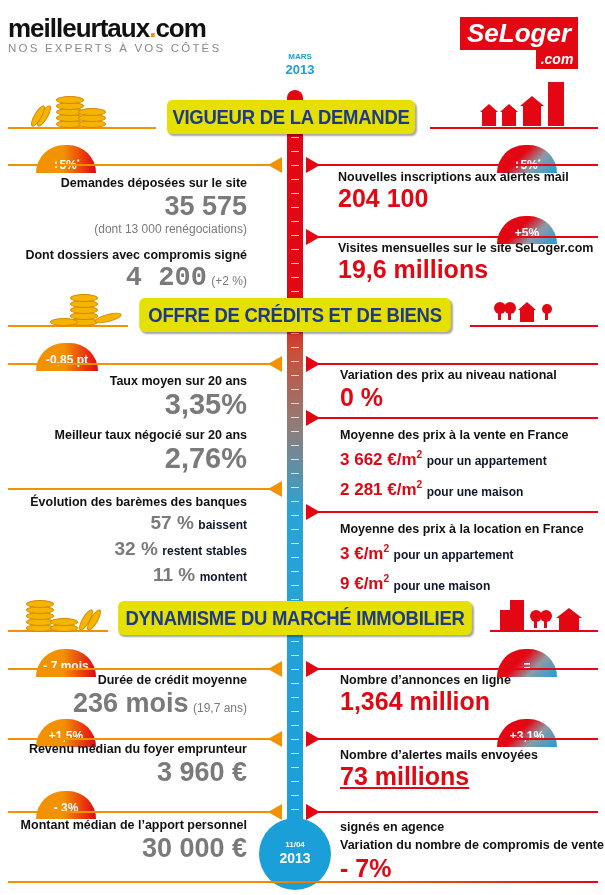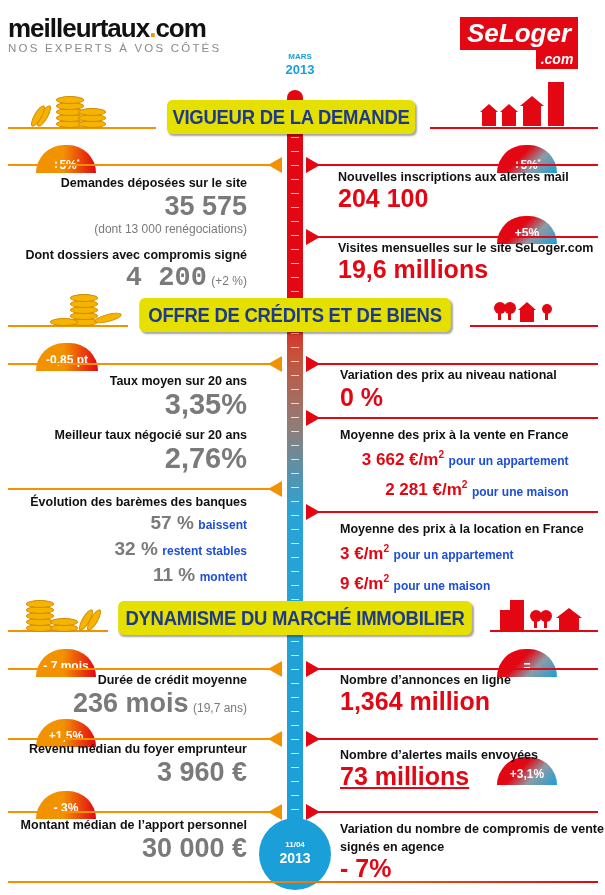--- a/index.html
+++ b/index.html
@@ -28,21 +28,21 @@
   .arrow-l { width:0; height:0; border-top:8px solid transparent; border-bottom:8px solid transparent; border-right:14px solid #f39200; }
   .arrow-r { width:0; height:0; border-top:8px solid transparent; border-bottom:8px solid transparent; border-left:14px solid #e30613; }
   .badge { width:60px; height:28px; border-radius:30px 30px 0 0; color:#fff; font-weight:bold; font-size:12px; text-align:center; line-height:34px; }
   .badge-l { background:linear-gradient(90deg, #f39200 0%, #f39200 45%, #e30613 100%); }
   .badge-r { background:linear-gradient(135deg, #e30613 0%, #e30613 40%, #8e9aa5 65%, #1a9fd9 100%); }
   .lbl { font-weight:bold; font-size:12.5px; color:#111; white-space:nowrap; }
   .right { text-align:right; }
   .gnum { color:#7a7a7a; font-weight:bold; }
   .rnum { color:#e30613; font-weight:bold; }
   .small { font-size:12px; color:#7a7a7a; font-weight:normal; }
-  .suffix { font-size:12px; color:#1d4ed8; font-weight:bold; }
+  .suffix { font-size:12px; color:#0f172a; font-weight:bold; }
   sup { font-size:60%; }
   .coins { width:70px; height:30px; }
   .coin { position:absolute; width:26px; height:6px; border-radius:50%; background:#f5b400; border:1px solid #d48a00; }
   .house { position:absolute; background:#e30613; }
   .roof { position:absolute; width:0; height:0; border-left:9px solid transparent; border-right:9px solid transparent; border-bottom:8px solid #e30613; }
   .tree-top { position:absolute; width:12px; height:12px; border-radius:50%; background:#e30613; }
   .tree-trunk { position:absolute; width:3px; height:8px; background:#e30613; }
 </style>
 </head>
 <body>
@@ -165,21 +165,21 @@
 </div>
 
 <div class="abs hline-r" style="left:310px; top:363px; width:288px;"></div>
 <div class="abs arrow-r" style="left:306px; top:356px;"></div>
 <div class="abs" style="left:340px; top:368px;">
   <div class="lbl">Variation des prix au niveau national</div>
   <div class="rnum" style="font-size:25px;line-height:30px;">0 %</div>
 </div>
 <div class="abs hline-r" style="left:310px; top:417px; width:288px;"></div>
 <div class="abs arrow-r" style="left:306px; top:410px;"></div>
-<div class="abs" style="left:340px; top:428px;text-align:right;">
+<div class="abs" style="left:340px; top:428px;">
   <div class="lbl">Moyenne des prix à la vente en France</div>
   <div style="line-height:26px;"><span class="rnum" style="font-size:17px;"><span>3 662 €/m</span><sup>2</sup></span> <span class="suffix">pour un appartement</span></div>
   <div style="line-height:24px;"><span class="rnum" style="font-size:17px;"><span>2 281 €/m</span><sup>2</sup></span> <span class="suffix">pour une maison</span></div>
 </div>
 <div class="abs hline-r" style="left:310px; top:511px; width:288px;"></div>
 <div class="abs arrow-r" style="left:306px; top:504px;"></div>
 <div class="abs" style="left:340px; top:522px;">
   <div class="lbl">Moyenne des prix à la location en France</div>
   <div style="line-height:26px;"><span class="rnum" style="font-size:17px;"><span>3 €/m</span><sup>2</sup></span> <span class="suffix">pour un appartement</span></div>
   <div style="line-height:24px;"><span class="rnum" style="font-size:17px;"><span>9 €/m</span><sup>2</sup></span> <span class="suffix">pour une maison</span></div>
@@ -232,28 +232,28 @@
   <div class="gnum" style="font-size:27px;line-height:32px;">30 000 €</div>
 </div>
 
 <div class="abs badge badge-r" style="left:497px; top:649px;">=</div>
 <div class="abs hline-r" style="left:310px; top:668px; width:288px;"></div>
 <div class="abs arrow-r" style="left:306px; top:661px;"></div>
 <div class="abs" style="left:340px; top:673px;">
   <div class="lbl">Nombre d’annonces en ligne</div>
   <div class="rnum" style="font-size:25px;line-height:28px;">1,364 million</div>
 </div>
-<div class="abs badge badge-r" style="left:497px; top:757px;">+3,1%</div>
+<div class="abs badge badge-r" style="left:497px; top:719px;">+3,1%</div>
 <div class="abs hline-r" style="left:310px; top:738px; width:288px;"></div>
 <div class="abs arrow-r" style="left:306px; top:731px;"></div>
 <div class="abs" style="left:340px; top:748px;">
   <div class="lbl">Nombre d’alertes mails envoyées</div>
   <div class="rnum" style="font-size:25px;line-height:28px;text-decoration:underline;">73 millions</div>
 </div>
 <div class="abs hline-r" style="left:310px; top:811px; width:288px;"></div>
 <div class="abs arrow-r" style="left:306px; top:804px;"></div>
 <div class="abs" style="left:340px; top:819px;">
+  <div class="lbl" style="line-height:16px;">signés en agence</div>
   <div class="lbl" style="line-height:20px;">Variation du nombre de compromis de vente</div>
-  <div class="lbl" style="line-height:16px;">signés en agence</div>
   <div class="rnum" style="font-size:25px;line-height:26px;">- 7%</div>
 </div>
 
 <div class="abs" style="left:8px; top:881px; width:590px; height:2px; background:linear-gradient(90deg,#f39200 0%,#f39200 40%,#e30613 100%);"></div>
 
 </body></html>

